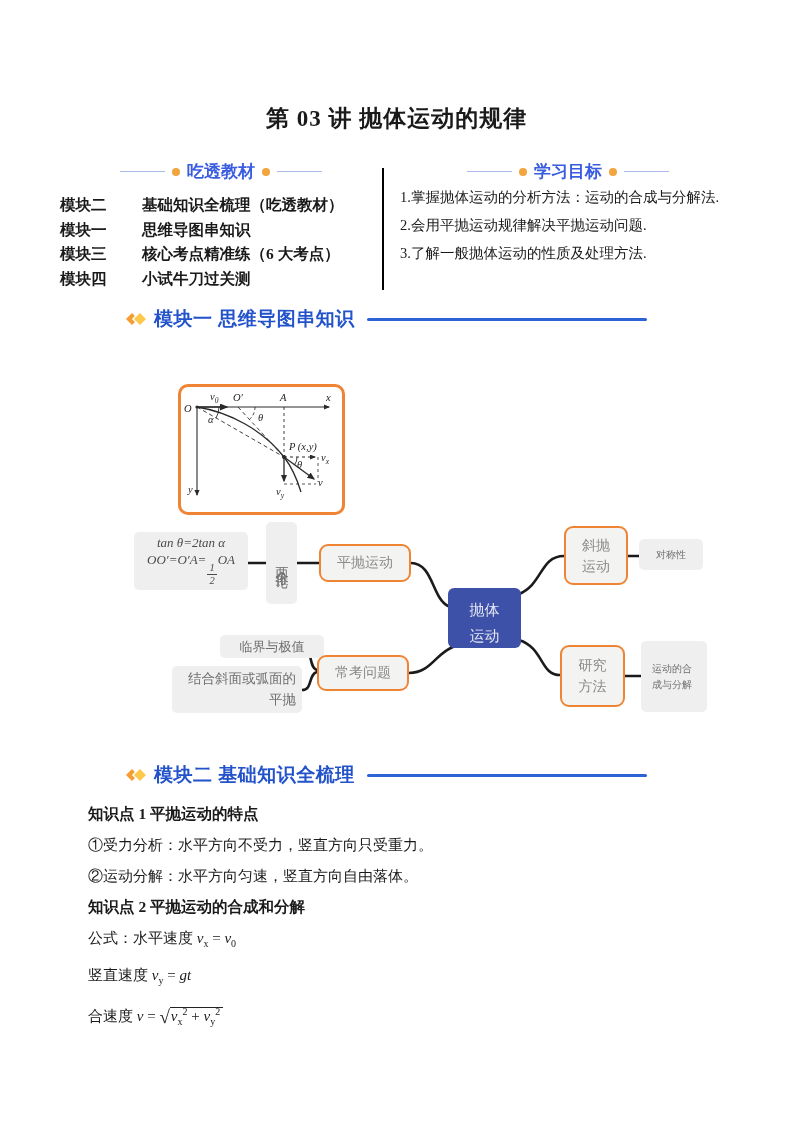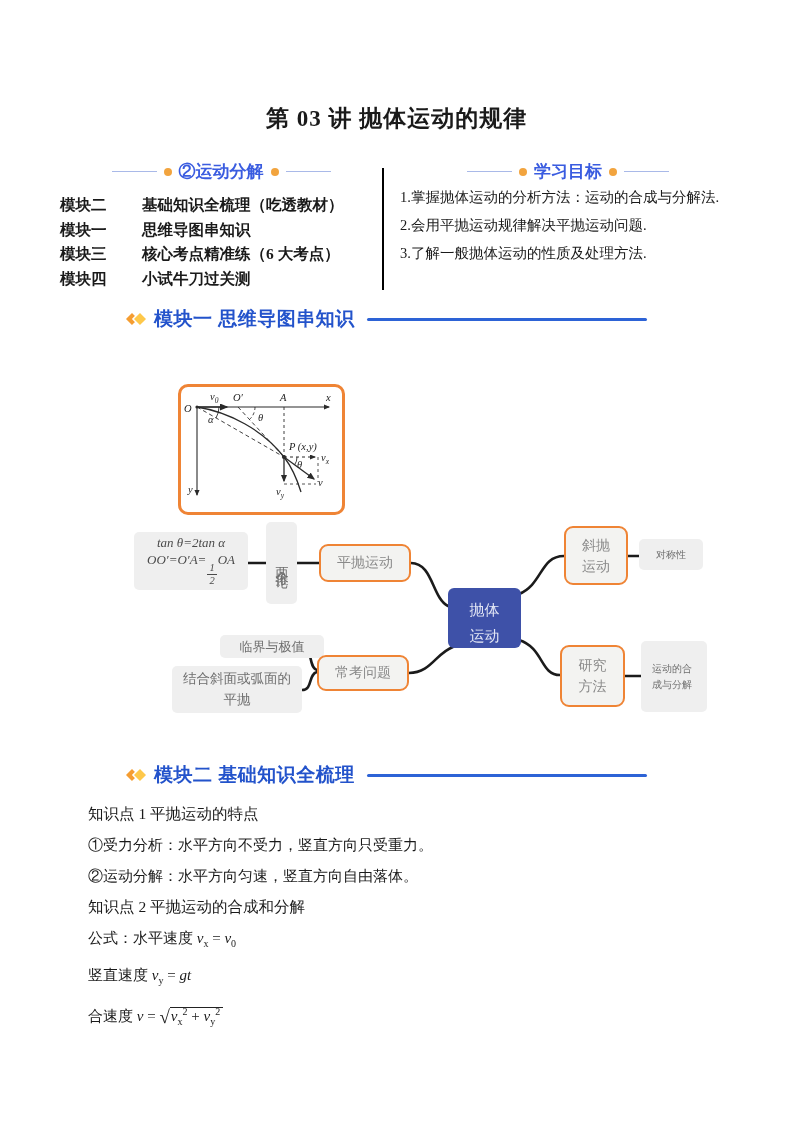--- a/index.html
+++ b/index.html
@@ -41,46 +41,46 @@
   .center-node{background:#3e51a8;color:#e3e7f5;border-radius:6px;font-size:15px;}
   .wrap2{width:34px;word-break:break-all;line-height:1.7;}
   .wrap2s{width:32px;word-break:break-all;line-height:1.5;}
   .wrap3{width:44px;word-break:break-all;line-height:1.55;text-align:left;}
   .vertical{writing-mode:vertical-rl;text-orientation:upright;letter-spacing:3px;font-size:13px;color:#6b6b6b;}
   .formula-node{flex-direction:column;justify-content:center;font-family:"Liberation Serif",serif;
                 color:#4a4a4a;font-size:13px;font-style:italic;line-height:1.25;}
   .frac{display:inline-flex;flex-direction:column;align-items:center;vertical-align:-7px;
         font-size:10.5px;line-height:1.15;margin:0 1px;}
   .frac .num{border-bottom:1px solid #4a4a4a;padding:0 2px;}
-  .jiehe-inner{width:118px;word-break:break-all;line-height:1.55;text-align:center;}
+  .jiehe-inner{width:118px;word-break:break-all;line-height:1.55;text-align:right;}
 
   .diagram{position:absolute;left:178px;top:14px;width:167px;height:131px;box-sizing:border-box;
            border:3px solid #ef8435;border-radius:10px;background:#fff;}
 
   
   .know{position:absolute;top:805px;left:88px;width:650px;font-size:15px;}
   .know p{margin:0 0 13px 0;line-height:18px;}
-  .kp-title{font-weight:normal;font-size:15.5px;}
+  .kp-title{font-weight:bold;font-size:15.5px;}
   .math i{font-family:"Liberation Serif",serif;}
   .know sub{font-size:10px;}
   .know sup{font-size:10px;}
   .rad{font-size:19px;vertical-align:-2px;}
   .sqrt{border-top:1.3px solid #222;padding:0 3px 0 1px;}
 </style>
 </head>
 <body>
 
 <h1 class="doc-title">第 03 讲 抛体运动的规律</h1>
 
 <div class="two-col">
   <div class="col-left">
     <div class="sec-header">
       <span class="hline"></span>
       <span class="dot"></span>
-      <span>②运动分解</span>
+      <span>吃透教材</span>
       <span class="dot"></span>
       <span class="hline"></span>
     </div>
     <div class="nav-rows">
       <div class="nav-row">
         <span class="nav-label">模块二</span>
         <span>基础知识全梳理（吃透教材）</span>
       </div>
       <div class="nav-row">
         <span class="nav-label">模块一</span>

